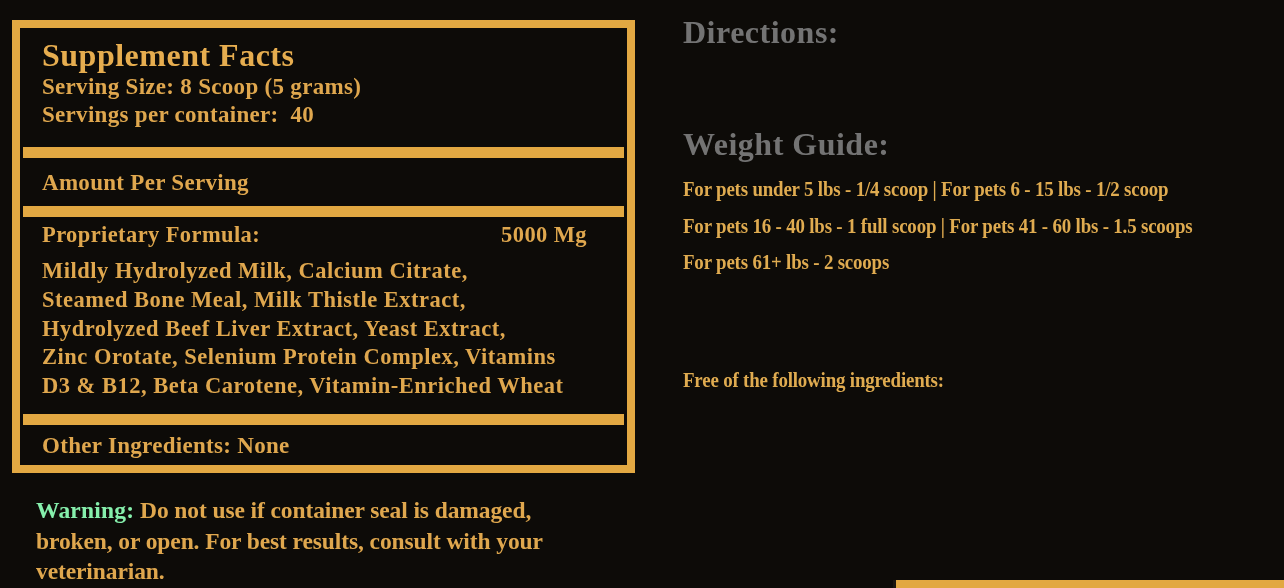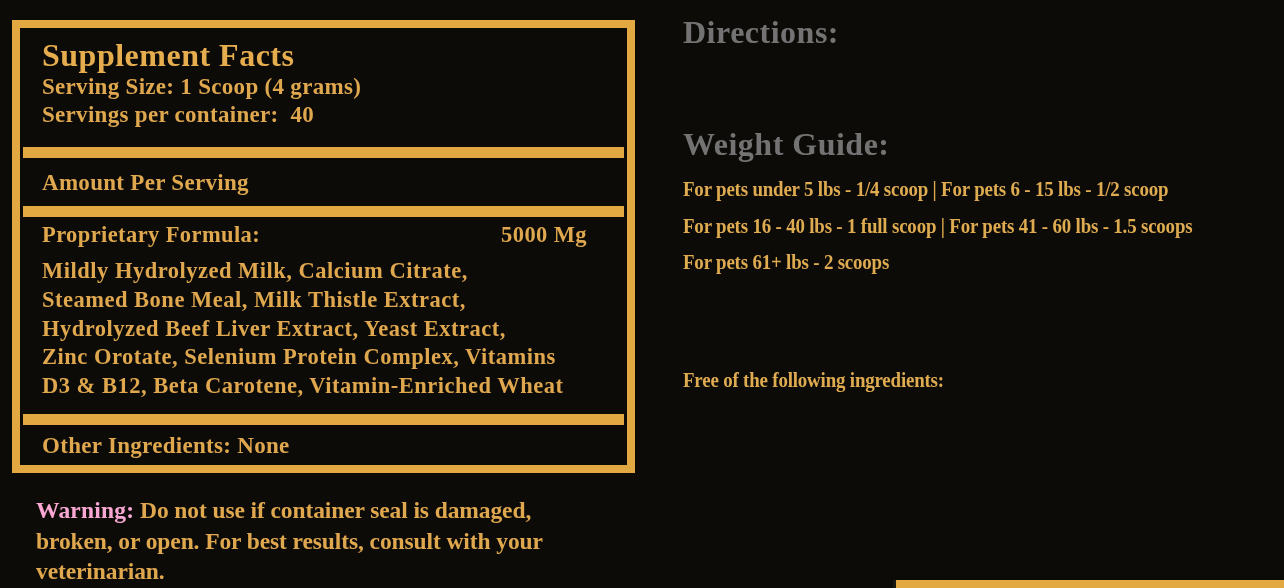--- a/index.html
+++ b/index.html
@@ -77,21 +77,21 @@
     left: 36px; top: 495px;
     width: 600px;
     margin: 0;
     font-size: 23.5px;
     font-weight: bold;
     color: #dfa74e;
     line-height: 30.5px;
     white-space: pre-line;
     letter-spacing: -0.1px;
   }
-  .warning .wlabel { font-weight: bold; color: #f9a8d4; letter-spacing: 0.2px; }
+  .warning .wlabel { font-weight: bold; color: #86efac; letter-spacing: 0.2px; }
 
   
   .right-col {
     position: absolute;
     left: 683px; top: 12px;
     width: 600px;
   }
   .r-heading {
     margin: 0;
     font-size: 32px;
@@ -143,21 +143,21 @@
     background: #e2a842;
     border-left: 3px solid #1a1610;
   }
 </style>
 </head>
 <body>
 
 <div class="panel">
   <div class="sec sec1">
     <div class="panel-title">Supplement Facts</div>
-    <div class="serv-line">Serving Size: 1 Scoop (4 grams)</div>
+    <div class="serv-line">Serving Size: 8 Scoop (5 grams)</div>
     <div class="serv-line">Servings per container: &nbsp;40</div>
   </div>
 
   <div class="bar"></div>
 
   <div class="sec sec2">
     <div class="serv-line">Amount Per Serving</div>
   </div>
 
   <div class="bar"></div>

